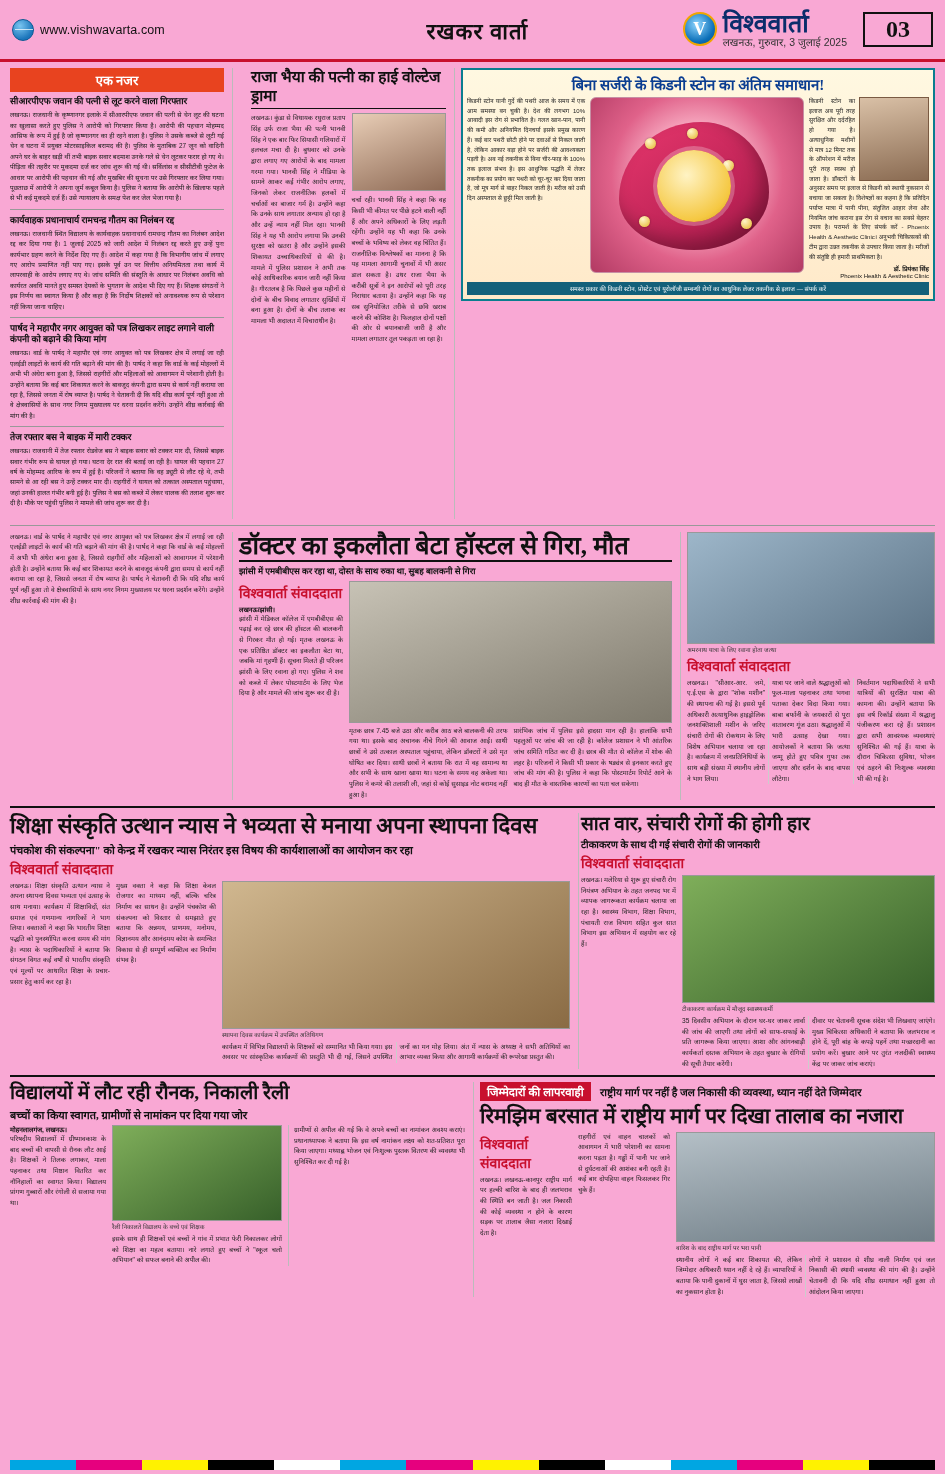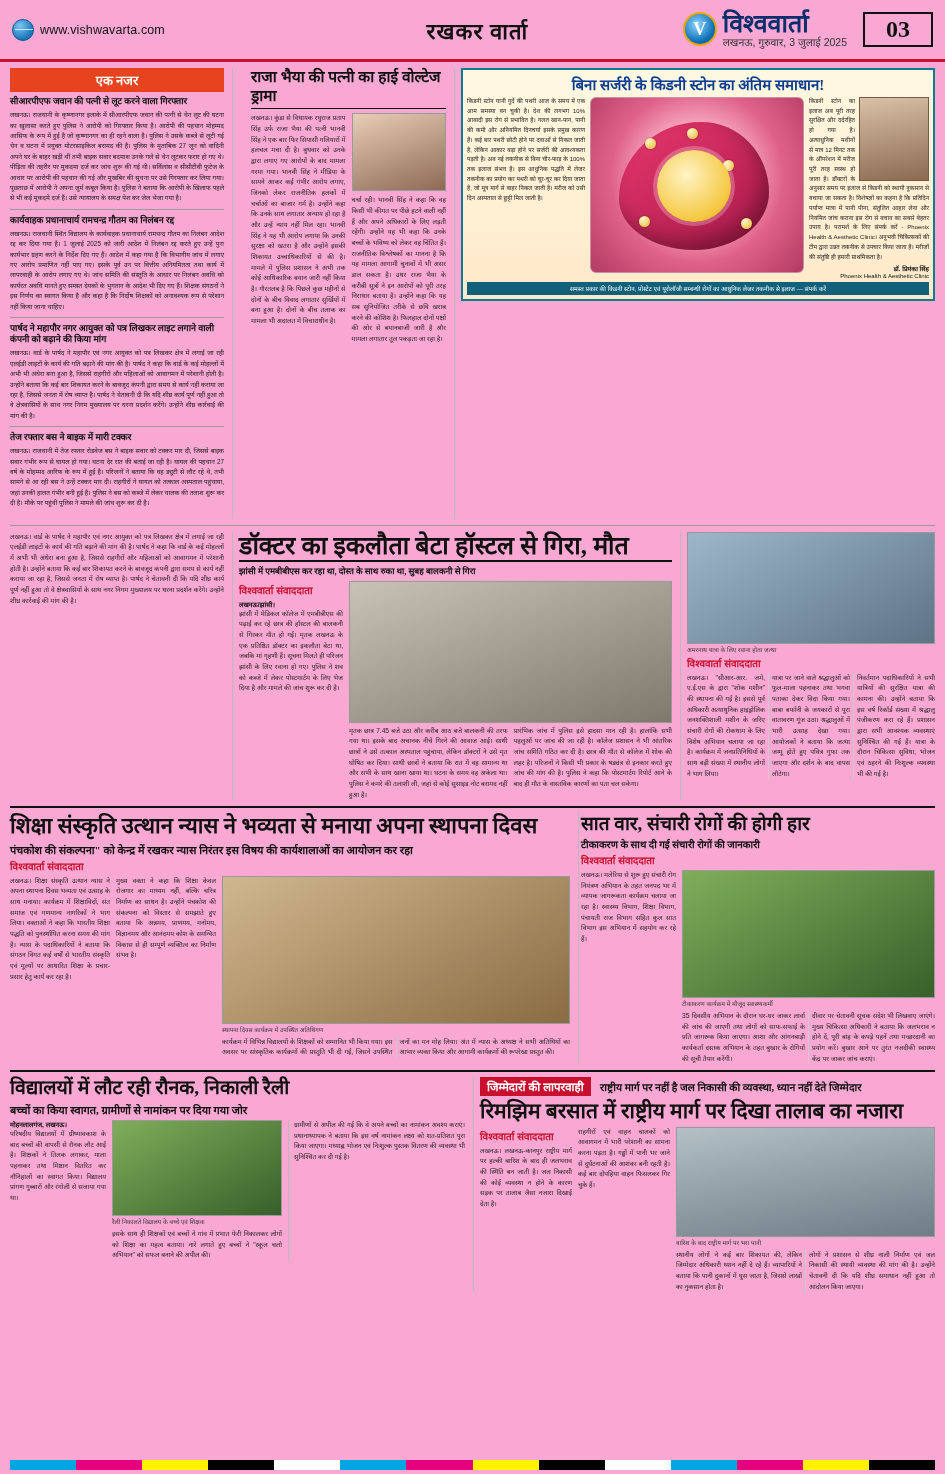--- a/index.html
+++ b/index.html
@@ -73,21 +73,21 @@
   .page-no {
     border: 2px solid #111; padding: 2px 21px;
     font-size: 24px; font-weight: bold;
     font-family:"Liberation Serif", serif;
     margin-left: 6px;
   }
 
   .content {
     padding: 6px 10px 0 10px;
   }
-  .byline { font-size: 10px; font-weight:bold; color:#c8102e; margin: 2px 0 3px; }
+  .byline { font-size: 14px; font-weight:bold; color:#c8102e; margin: 2px 0 3px; }
   .body-text {
     font-size: 6.6px;
     line-height: 1.62;
     text-align: justify;
     color: #222;
     hyphens: auto;
     word-break: break-word;
   }
 
   .rule-v { border-left: 1px solid #bbb; }

